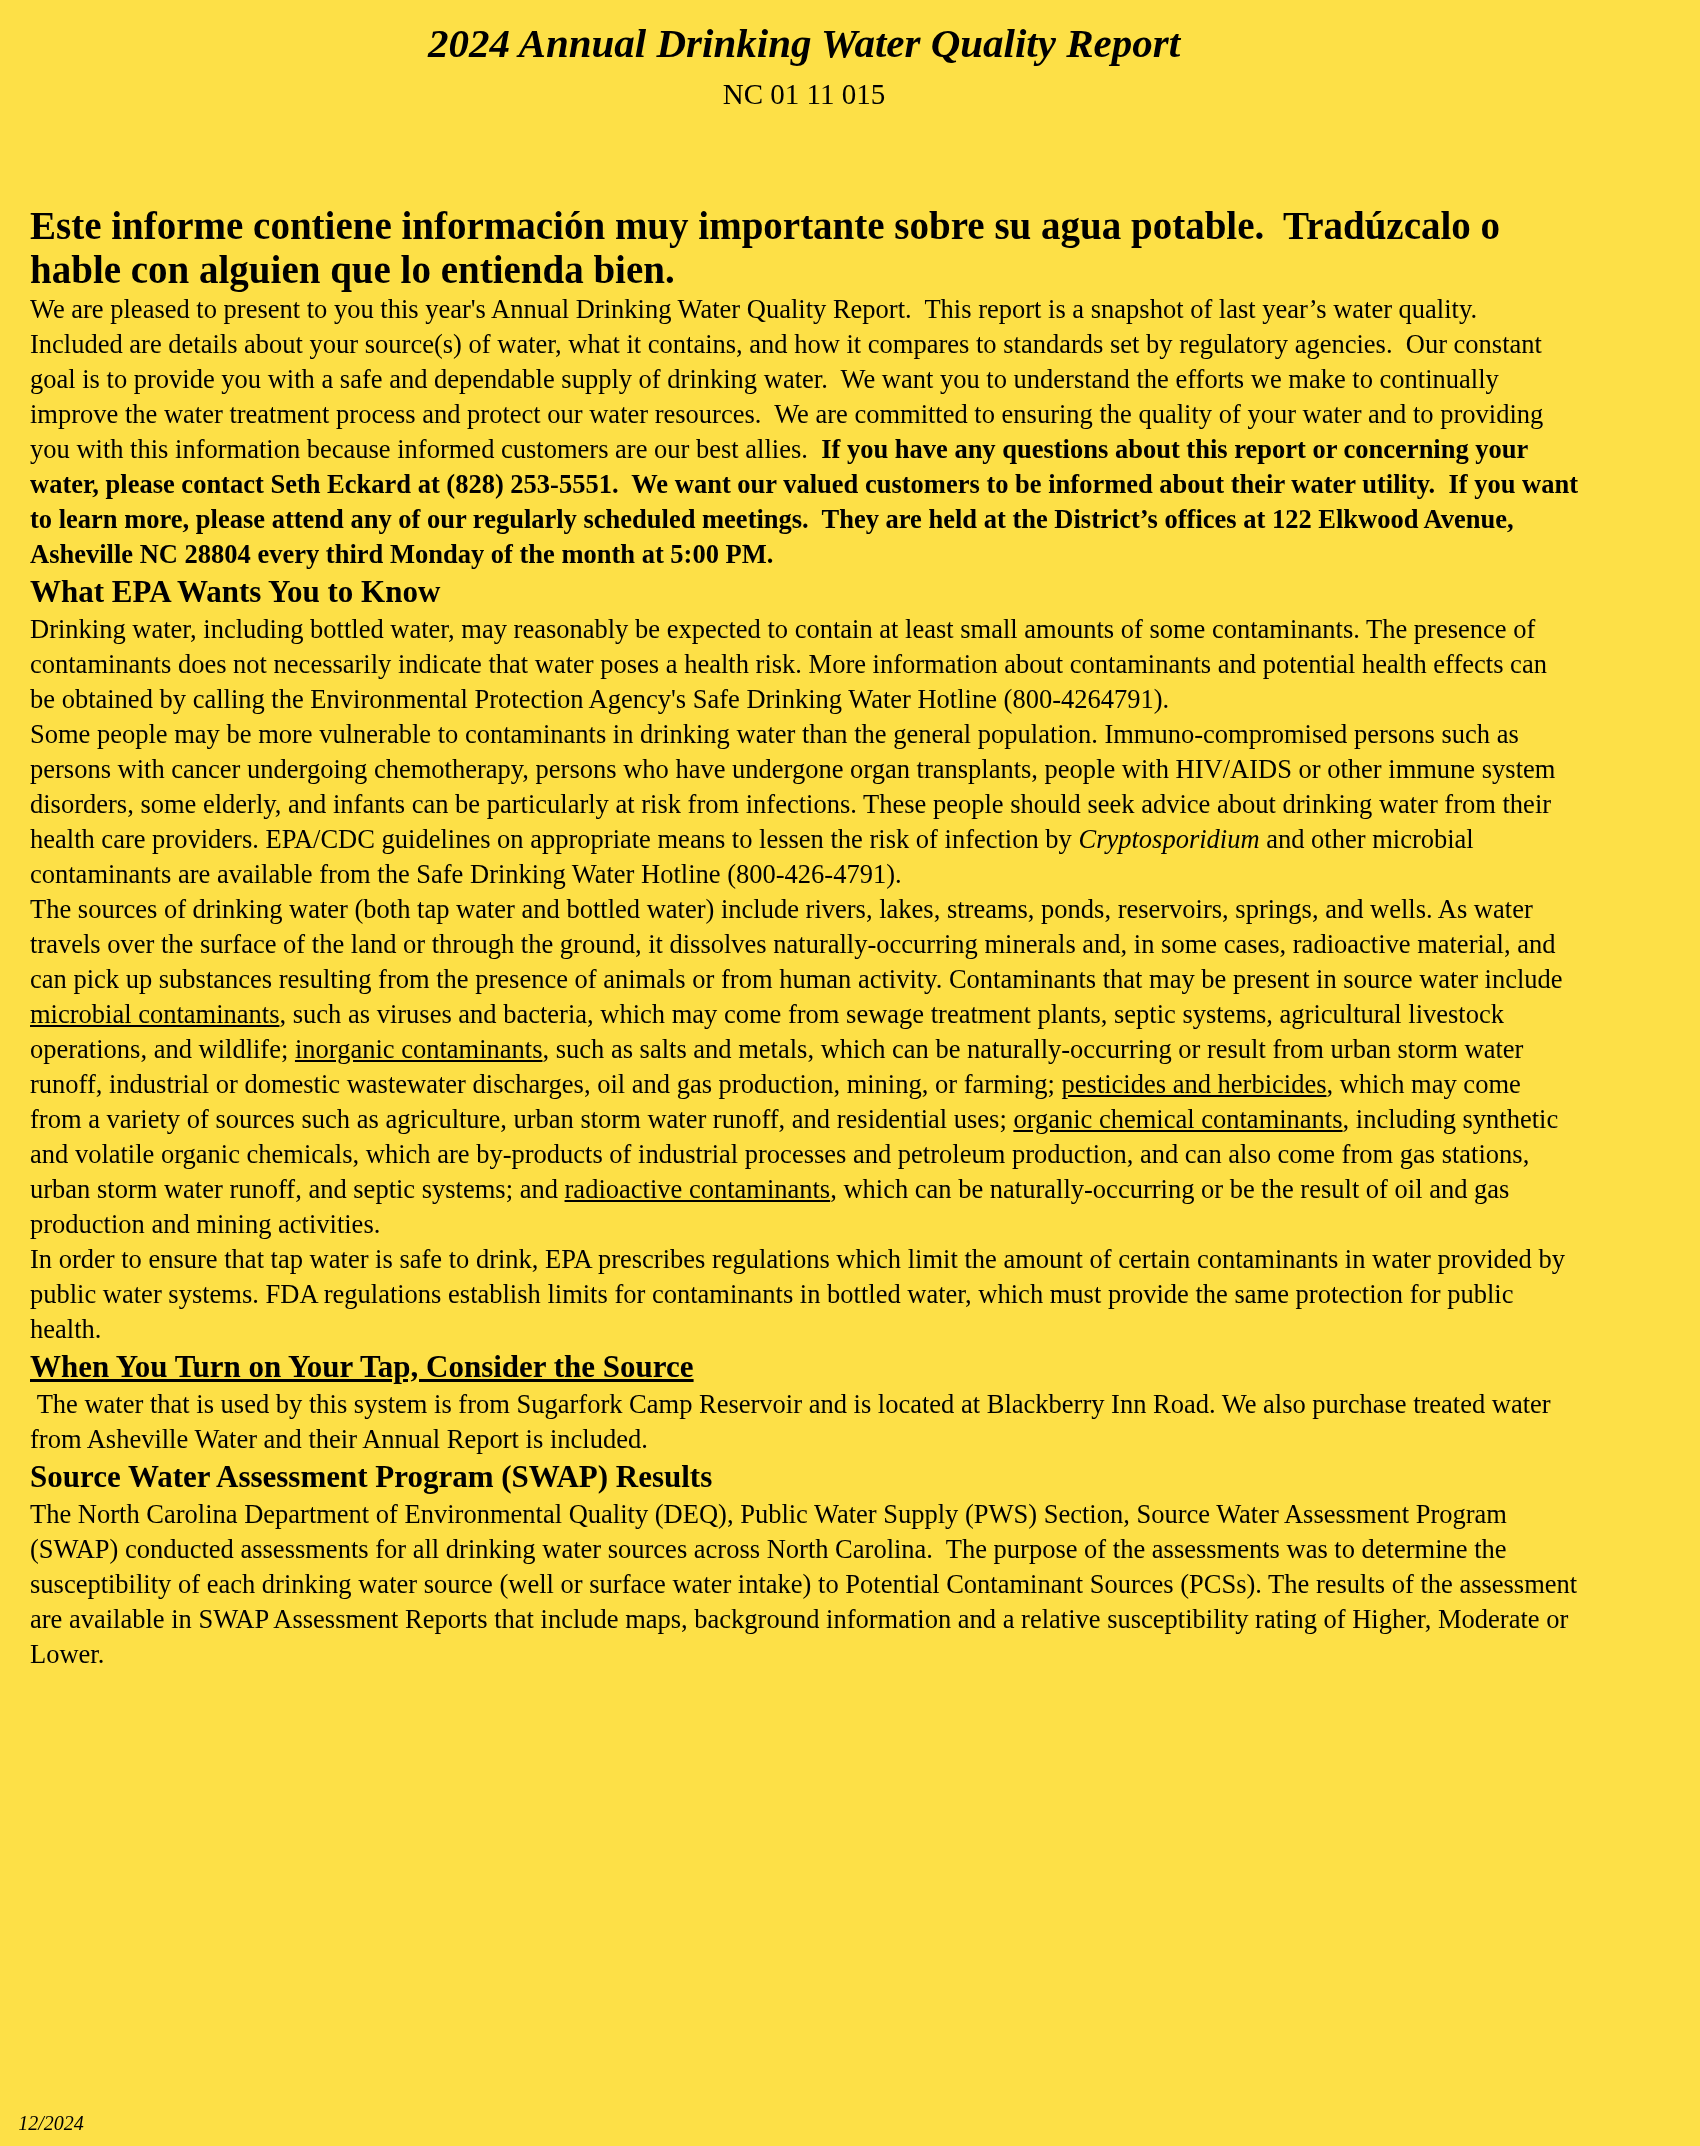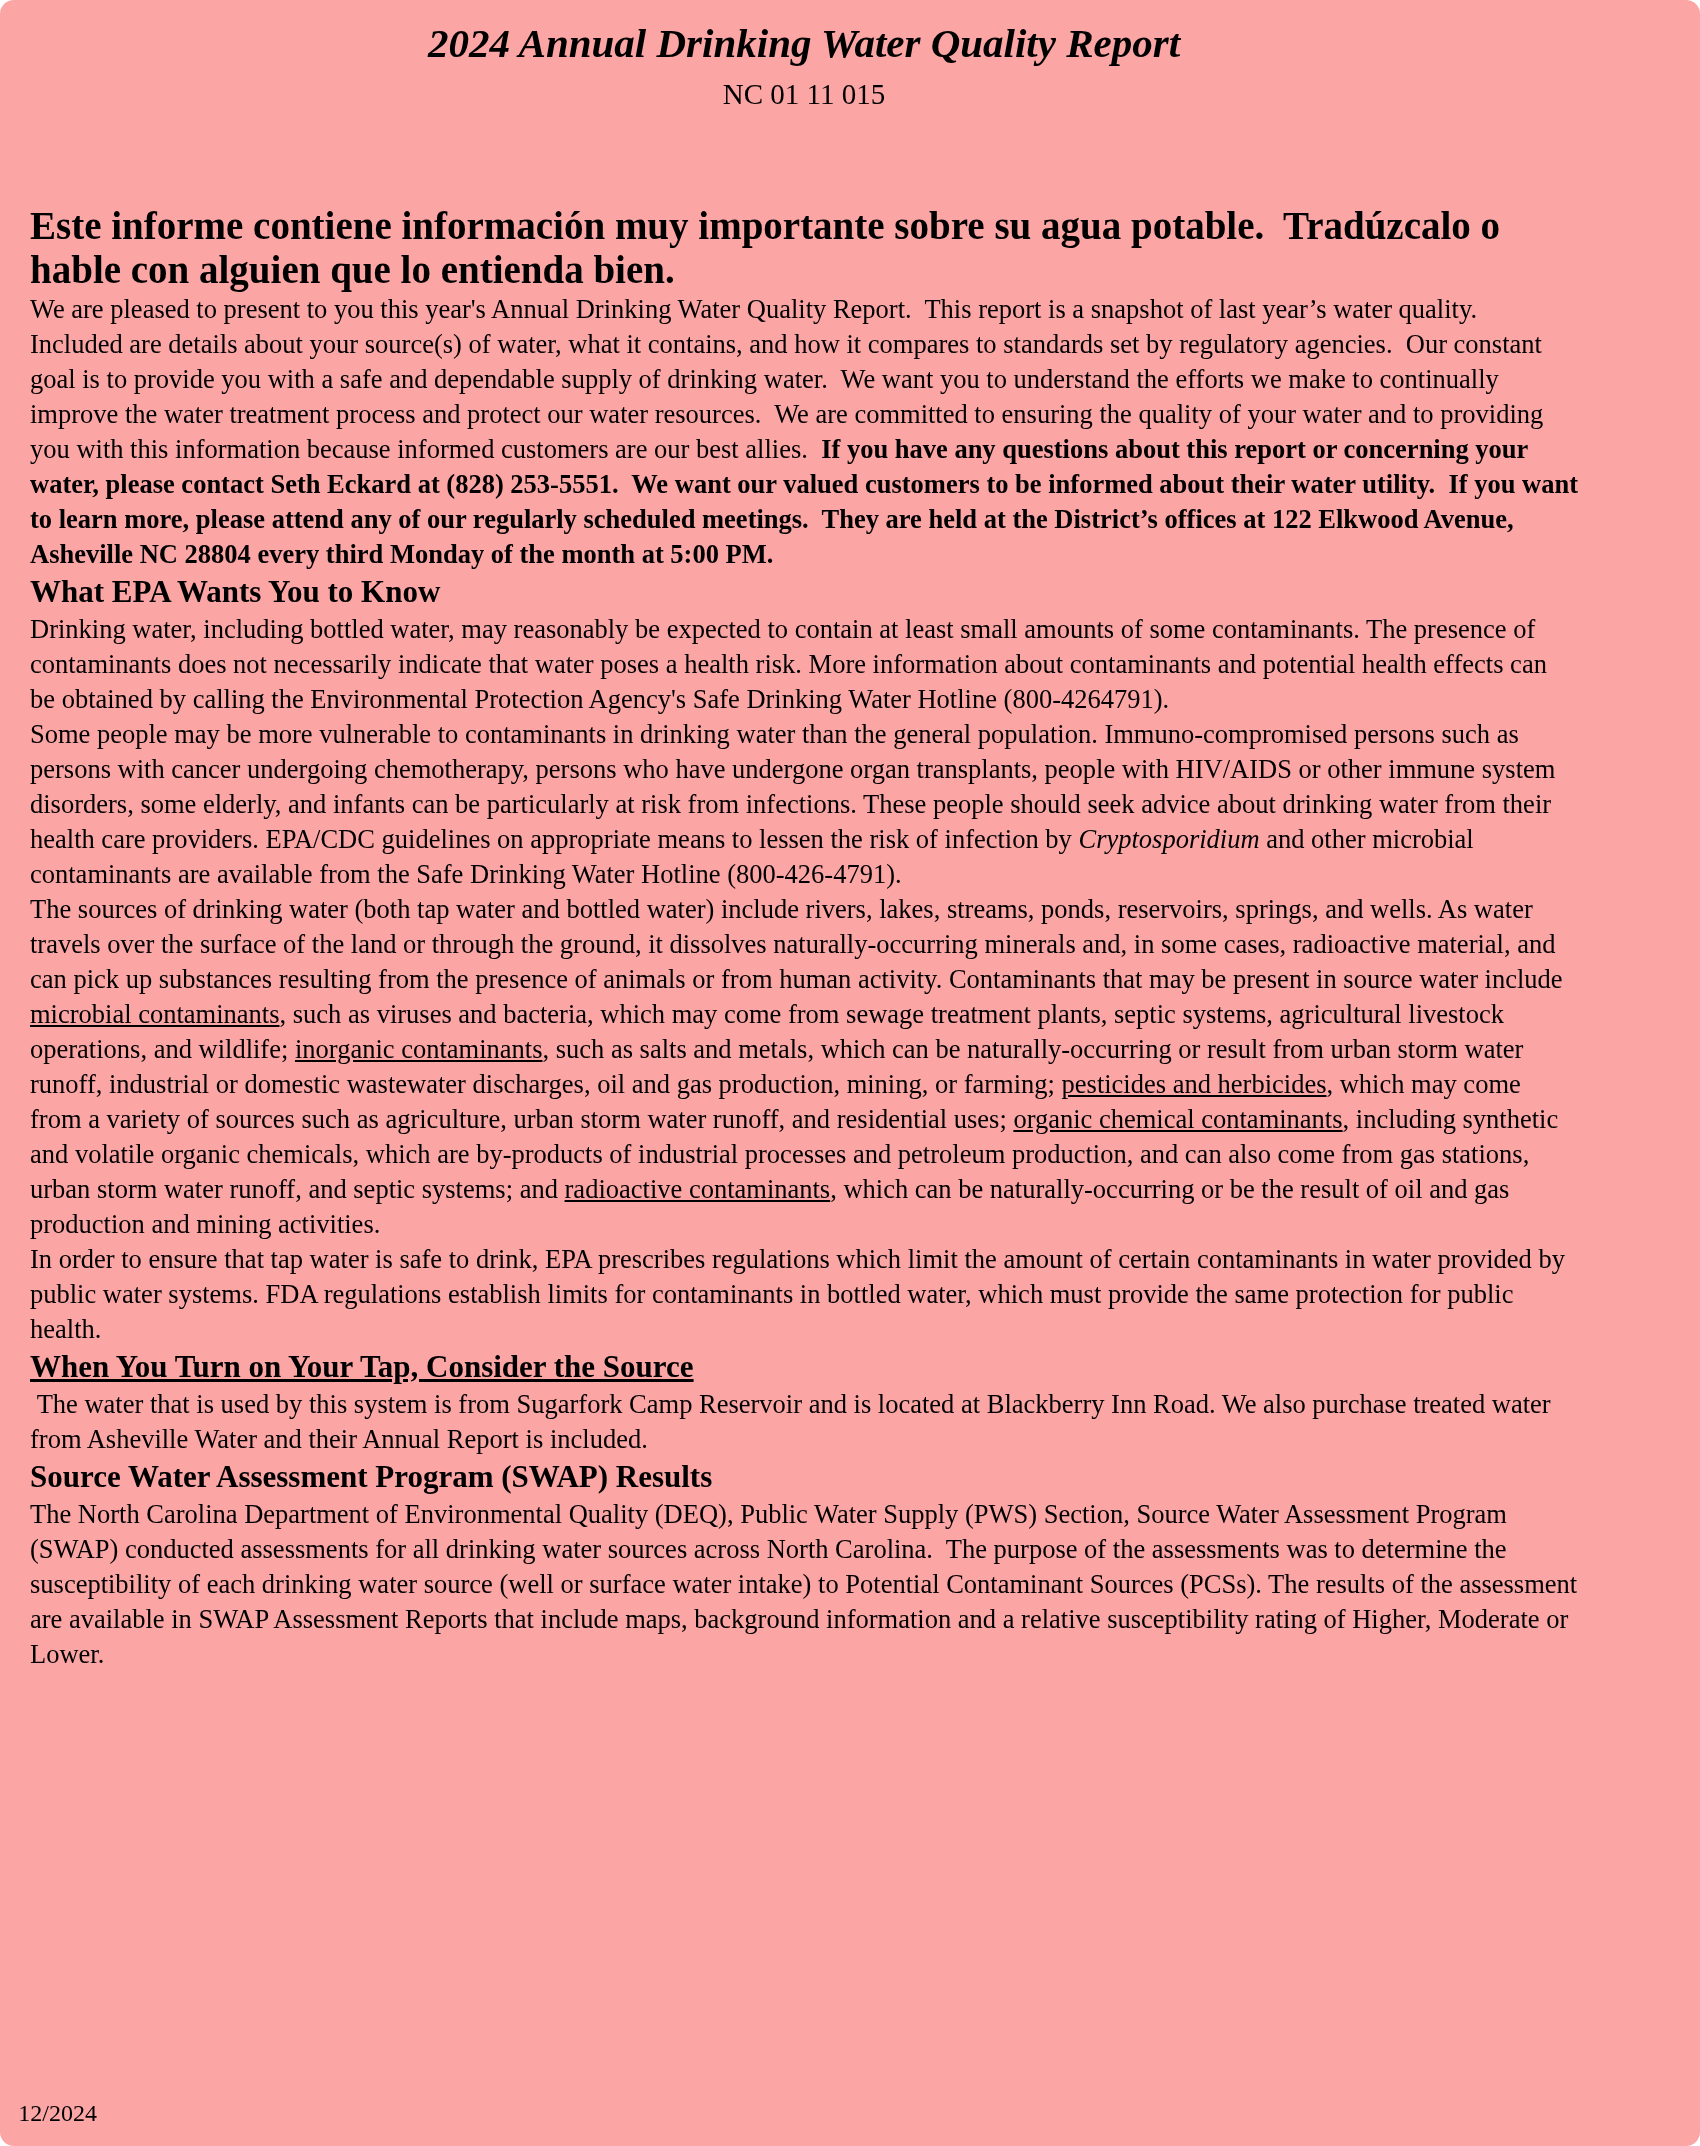--- a/index.html
+++ b/index.html
@@ -1,26 +1,25 @@
 <!DOCTYPE html>
 <html style="font-size:14.6px"><head>
 <meta charset="utf-8">
 <style>
   html, body { margin: 0; padding: 0; background: #ffffff; }
   .page {
     position: relative;
     width: 1700px;
     height: 2146px;
     box-sizing: border-box;
-    background: #fca5a5;
+    background: #fde047;
     color: #000000;
     font-family: "Liberation Serif", serif;
     padding: 16.4px 122px 0 30px;
     overflow: hidden;
-    border-radius: 14px;
   }
   .title-block { text-align: center; }
   .title-line {
     margin: 0;
     font-size: 41px;
     line-height: 54px;
     font-weight: bold;
     font-style: italic;
   }
   .system-id {
@@ -58,23 +57,24 @@
   .mt-p-none  { margin-top: 0px; }
   .mt-h-swap  { margin-top: 29px; }
   .mt-p-swap  { margin-top: 3.7px; }
   .seg-bold      { font-weight: bold; }
   .seg-italic    { font-style: italic; }
   .seg-underline { text-decoration: underline; }
   .seg-normal    { }
   .footer-date {
     position: absolute;
     left: 18.3px;
-    bottom: 19px;
-    font-size: 24px;
+    bottom: 9px;
+    font-size: 20px;
     line-height: 27.4px;
+    font-style: italic;
   }
 </style>
 </head>
 <body>
 
 <div class="page">
 
   <header class="title-block">
     <h1 class="title-line">2024 Annual Drinking Water Quality Report</h1>
     <div class="system-id">NC 01 11 015</div>

